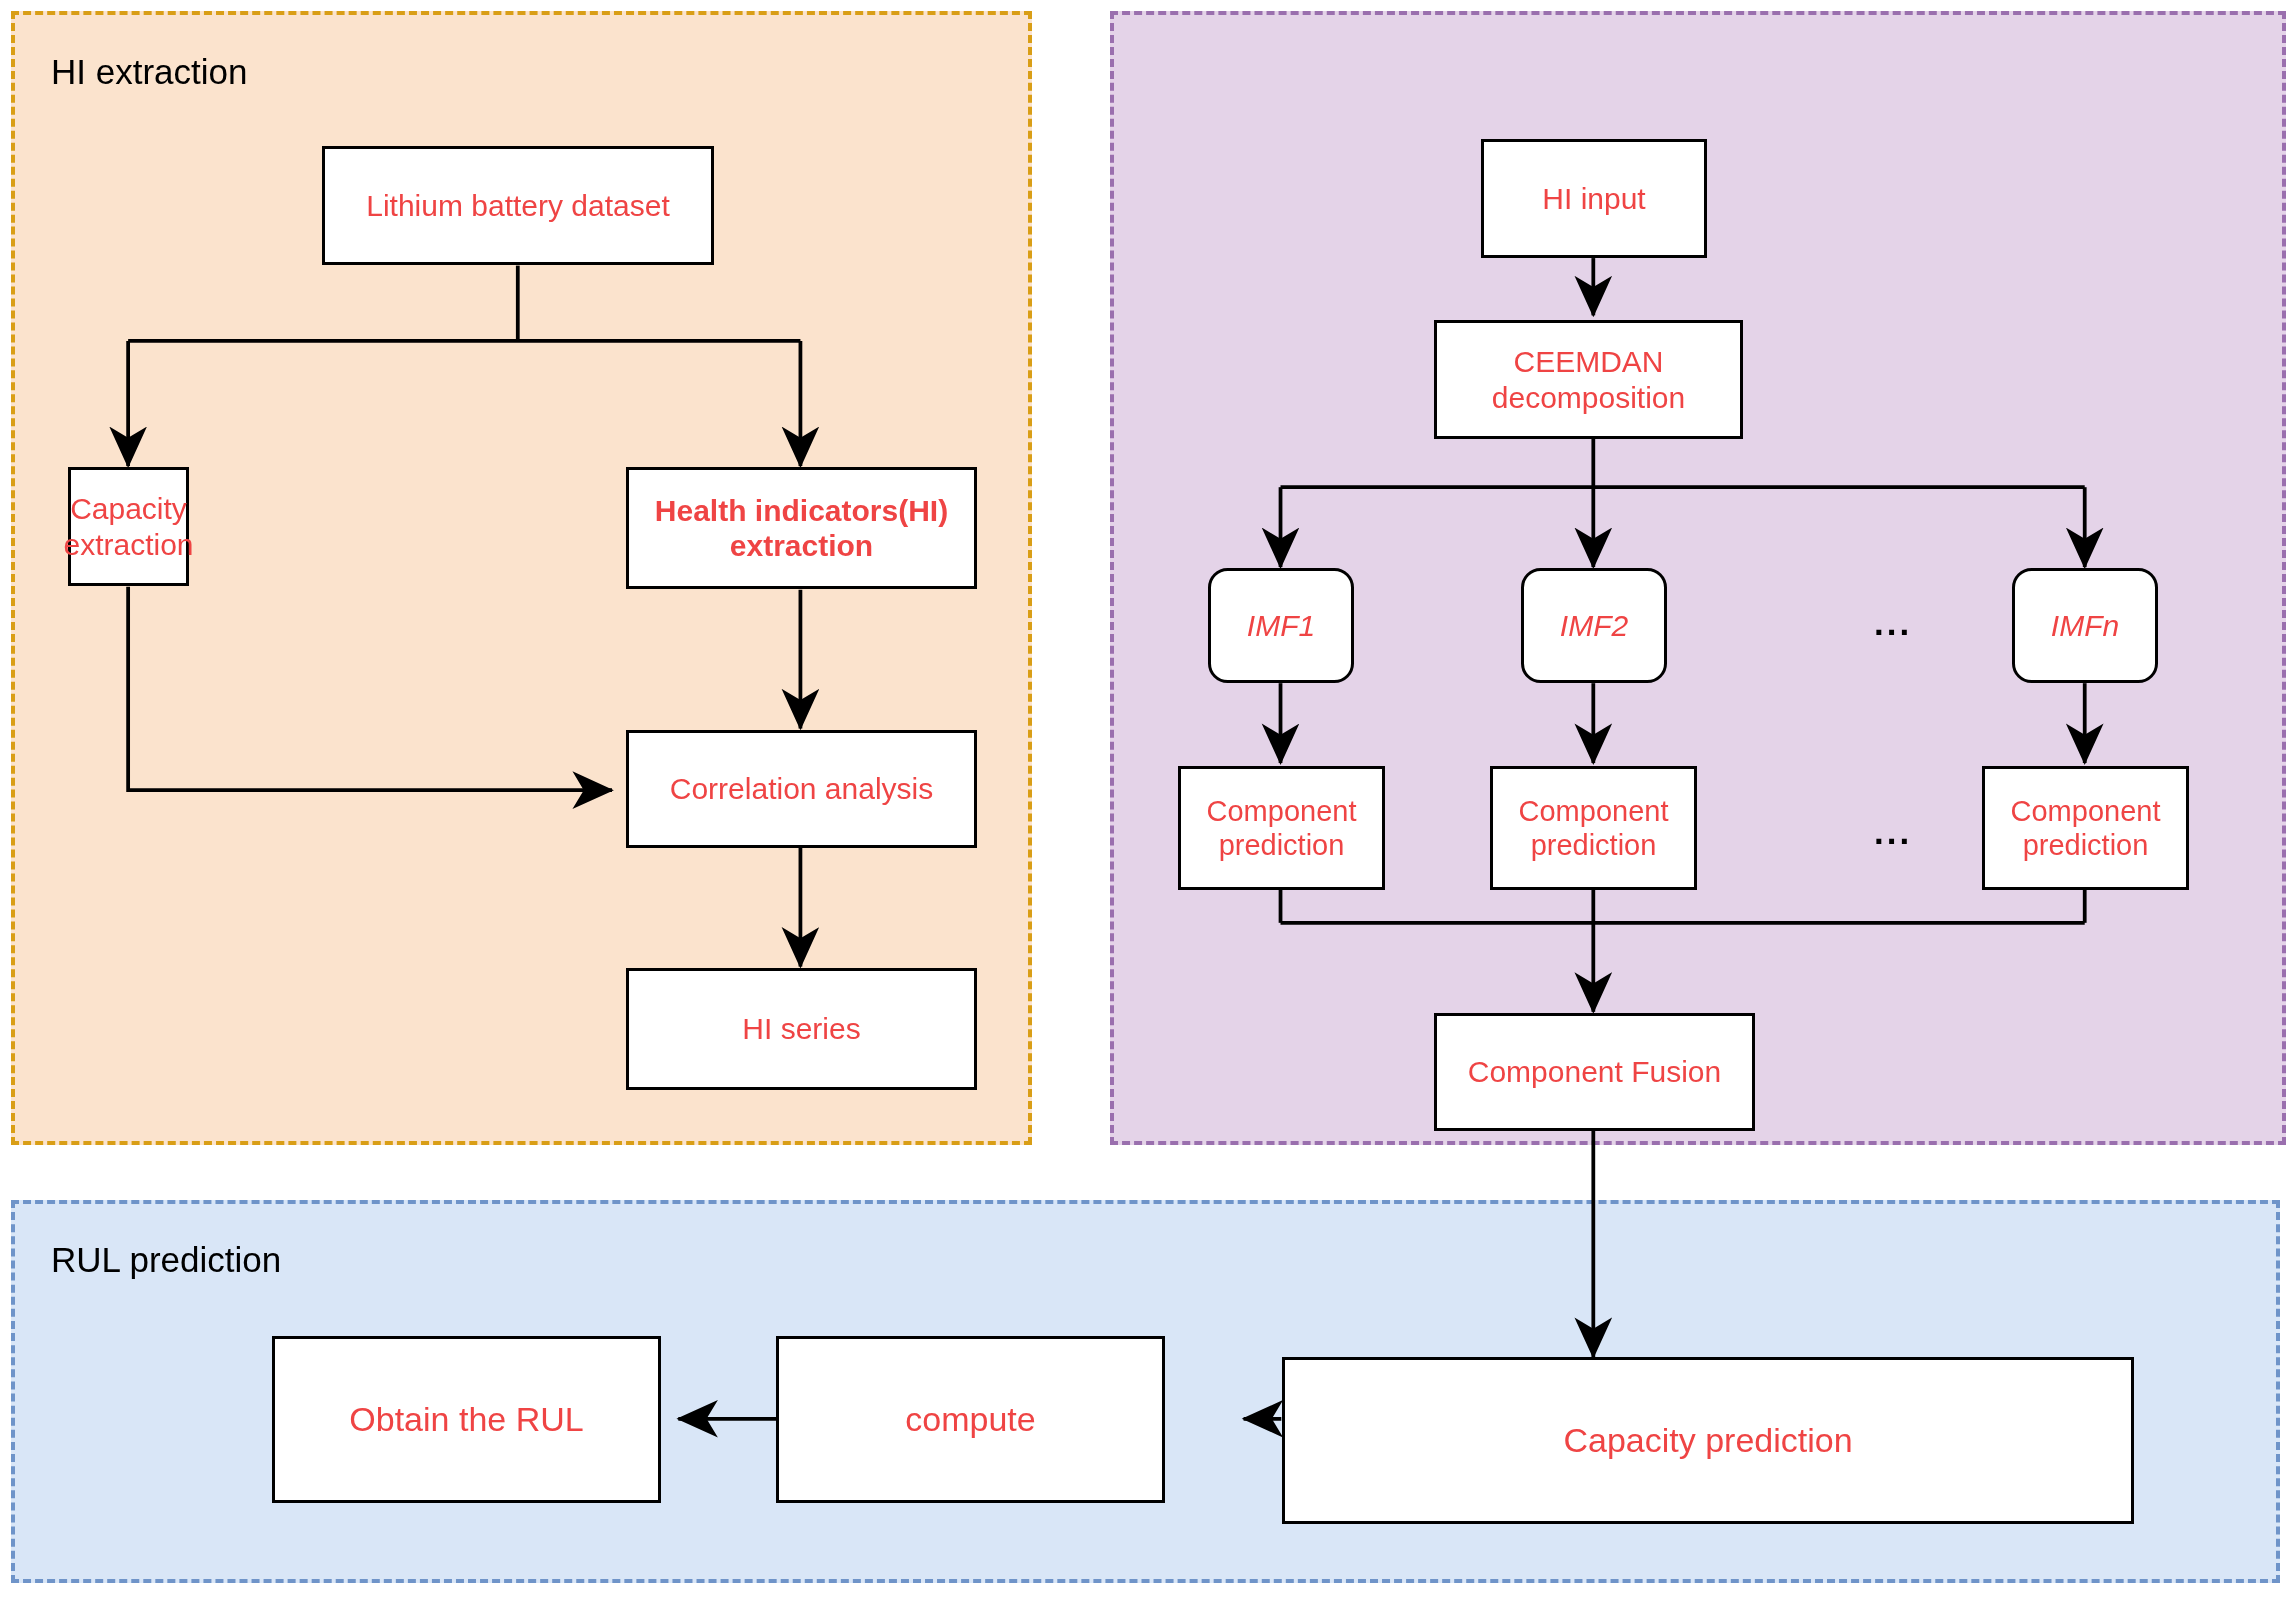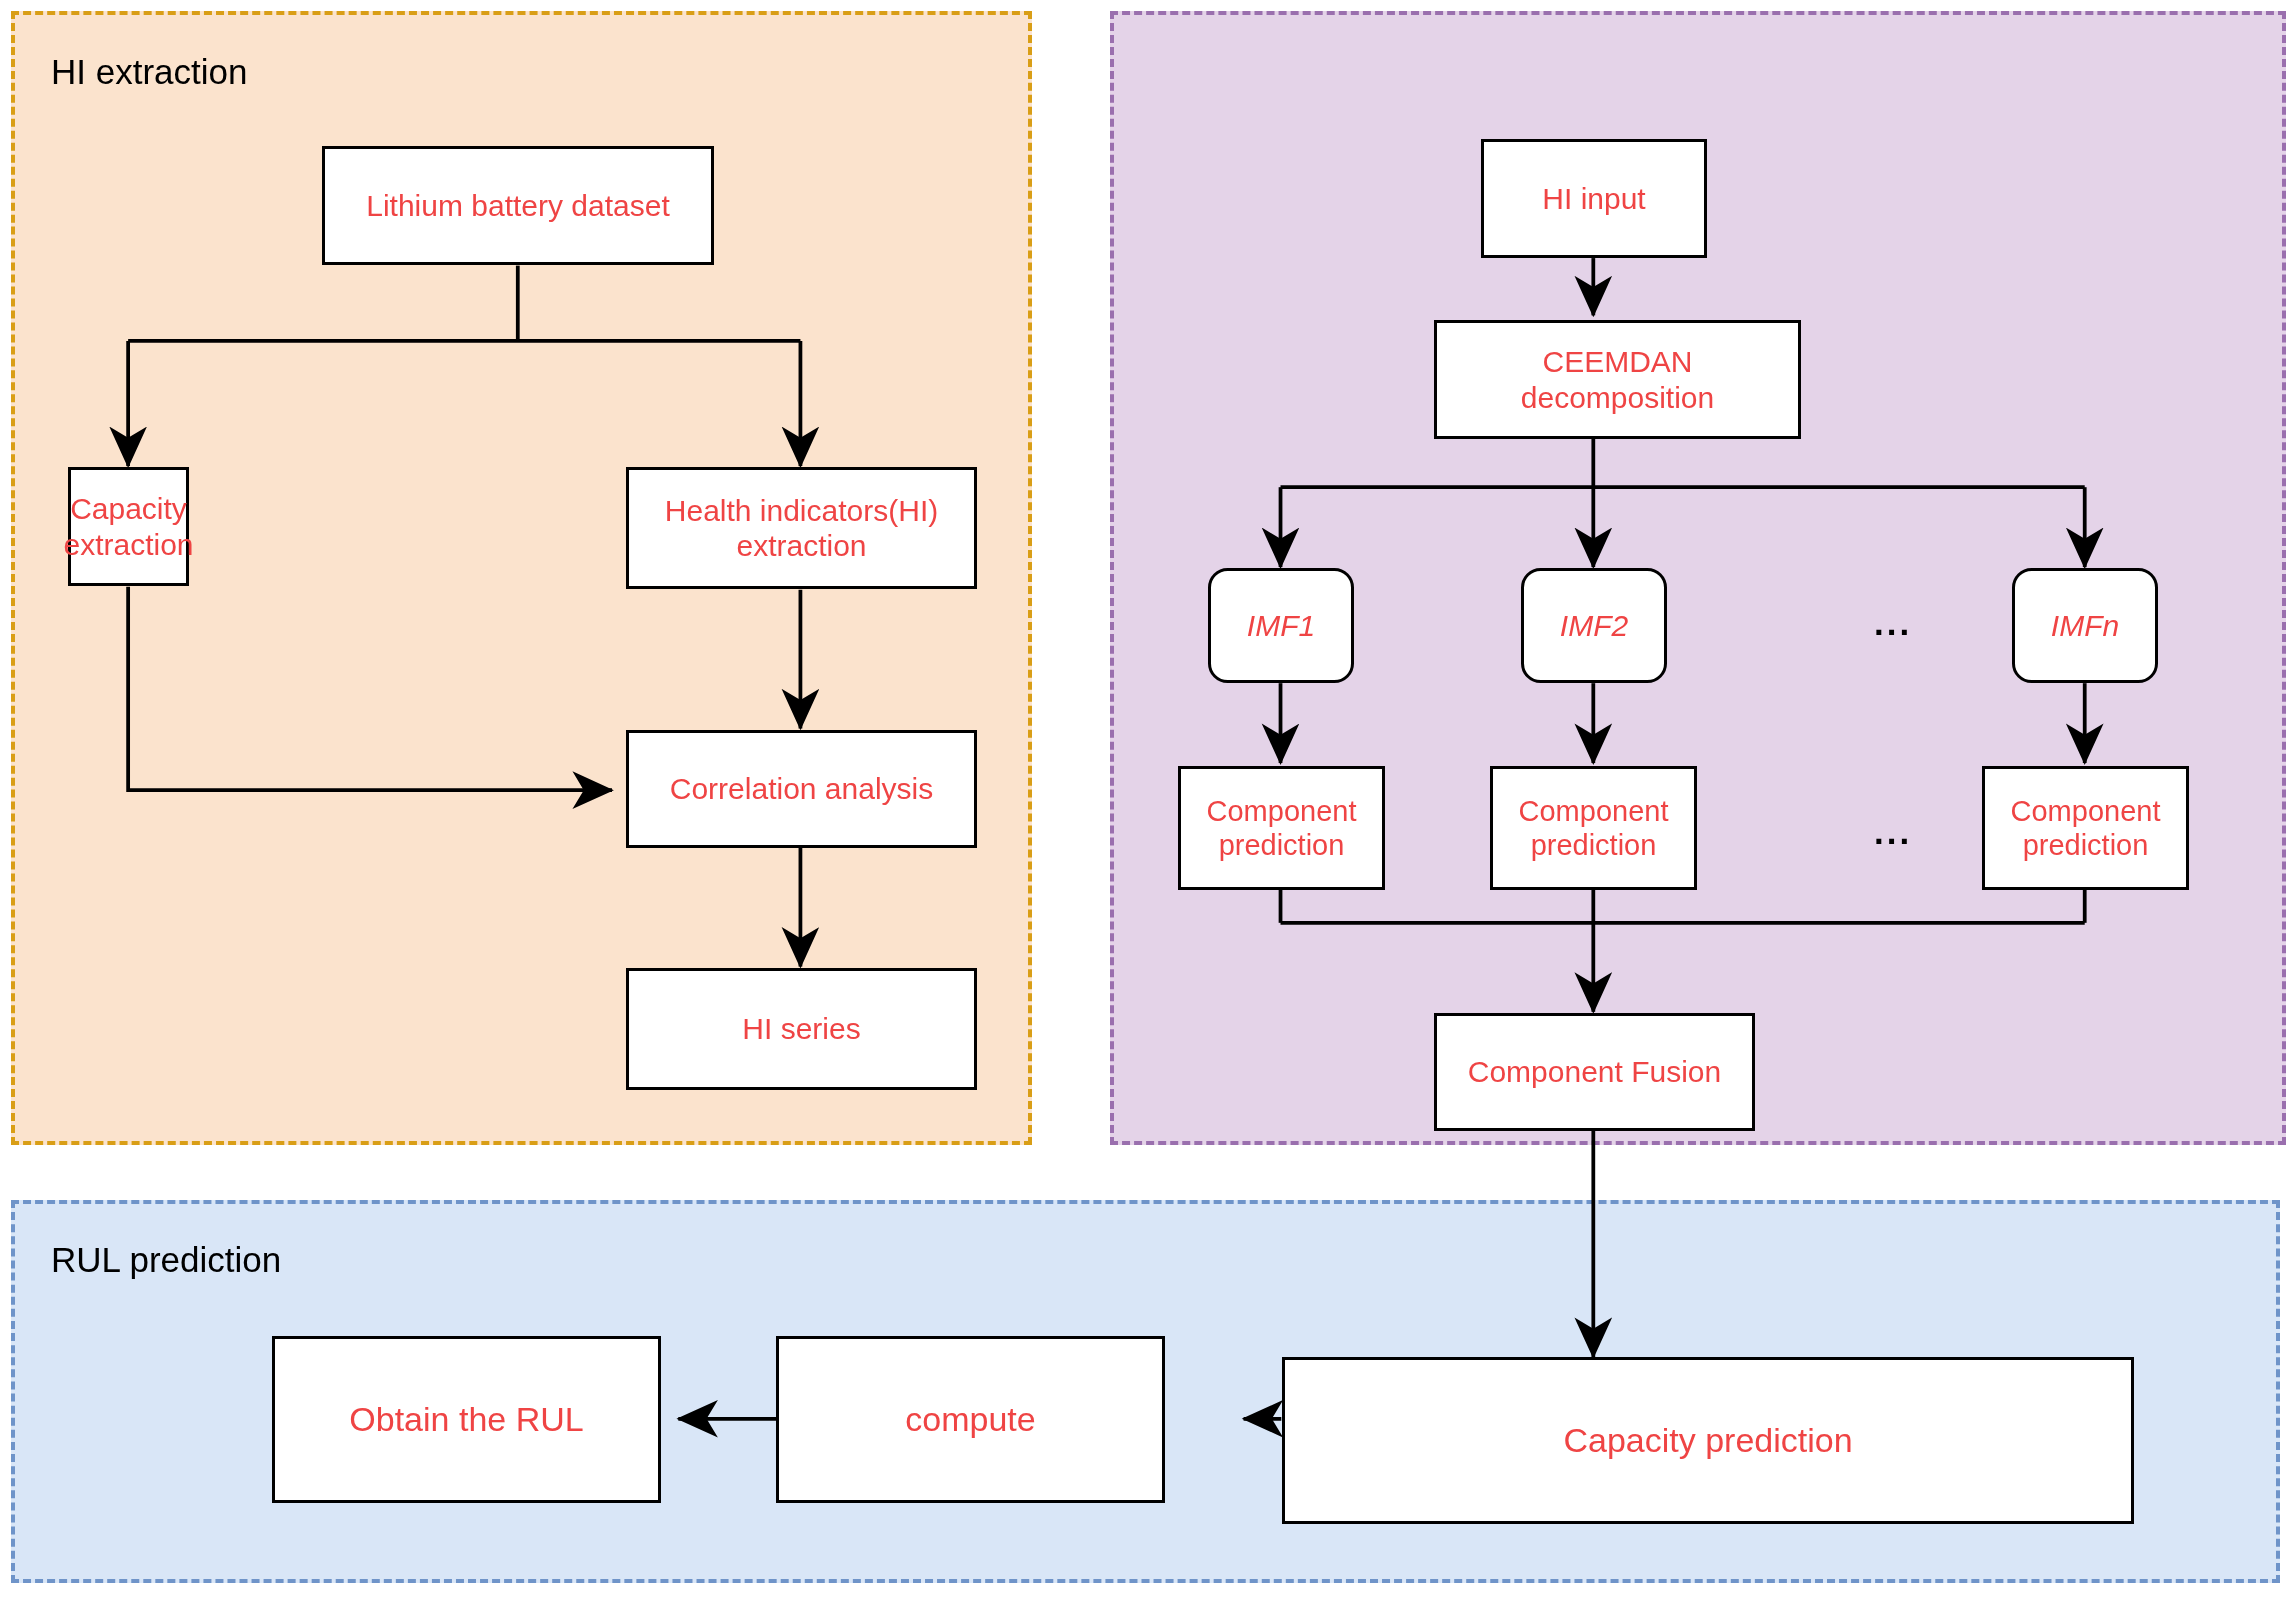--- a/index.html
+++ b/index.html
@@ -81,32 +81,32 @@
     </g>
   </svg>
 
   <div class="node" style="left:322px;top:146px;width:392px;height:119px;">Lithium battery dataset</div>
 
   <div class="node" style="left:68px;top:467px;width:121px;height:119px;flex-direction:column;">
     <span>Capacity</span>
     <span>extraction</span>
   </div>
 
-  <div class="node" style="left:626px;top:467px;width:351px;height:122px;flex-direction:column;">
+  <div class="node" style="left:626px;top:467px;width:351px;height:122px;flex-direction:column;font-weight:bold;">
     <span>Health indicators(HI)</span>
     <span>extraction</span>
   </div>
 
   <div class="node" style="left:626px;top:730px;width:351px;height:118px;">Correlation analysis</div>
 
   <div class="node" style="left:626px;top:968px;width:351px;height:122px;">HI series</div>
 
   <div class="node" style="left:1481px;top:139px;width:226px;height:119px;">HI input</div>
 
-  <div class="node" style="left:1434px;top:320px;width:367px;height:119px;">CEEMDAN decomposition</div>
+  <div class="node" style="left:1434px;top:320px;width:309px;height:119px;">CEEMDAN decomposition</div>
 
   <div class="node rounded" style="left:1208px;top:568px;width:146px;height:115px;">IMF1</div>
   <div class="node rounded" style="left:1521px;top:568px;width:146px;height:115px;">IMF2</div>
   <div class="node rounded" style="left:2012px;top:568px;width:146px;height:115px;">IMFn</div>
 
   <div class="dots" style="left:1874px;top:605px;">...</div>
 
   <div class="node small" style="left:1178px;top:766px;width:207px;height:124px;flex-direction:column;">
     <span>Component</span>
     <span>prediction</span>

